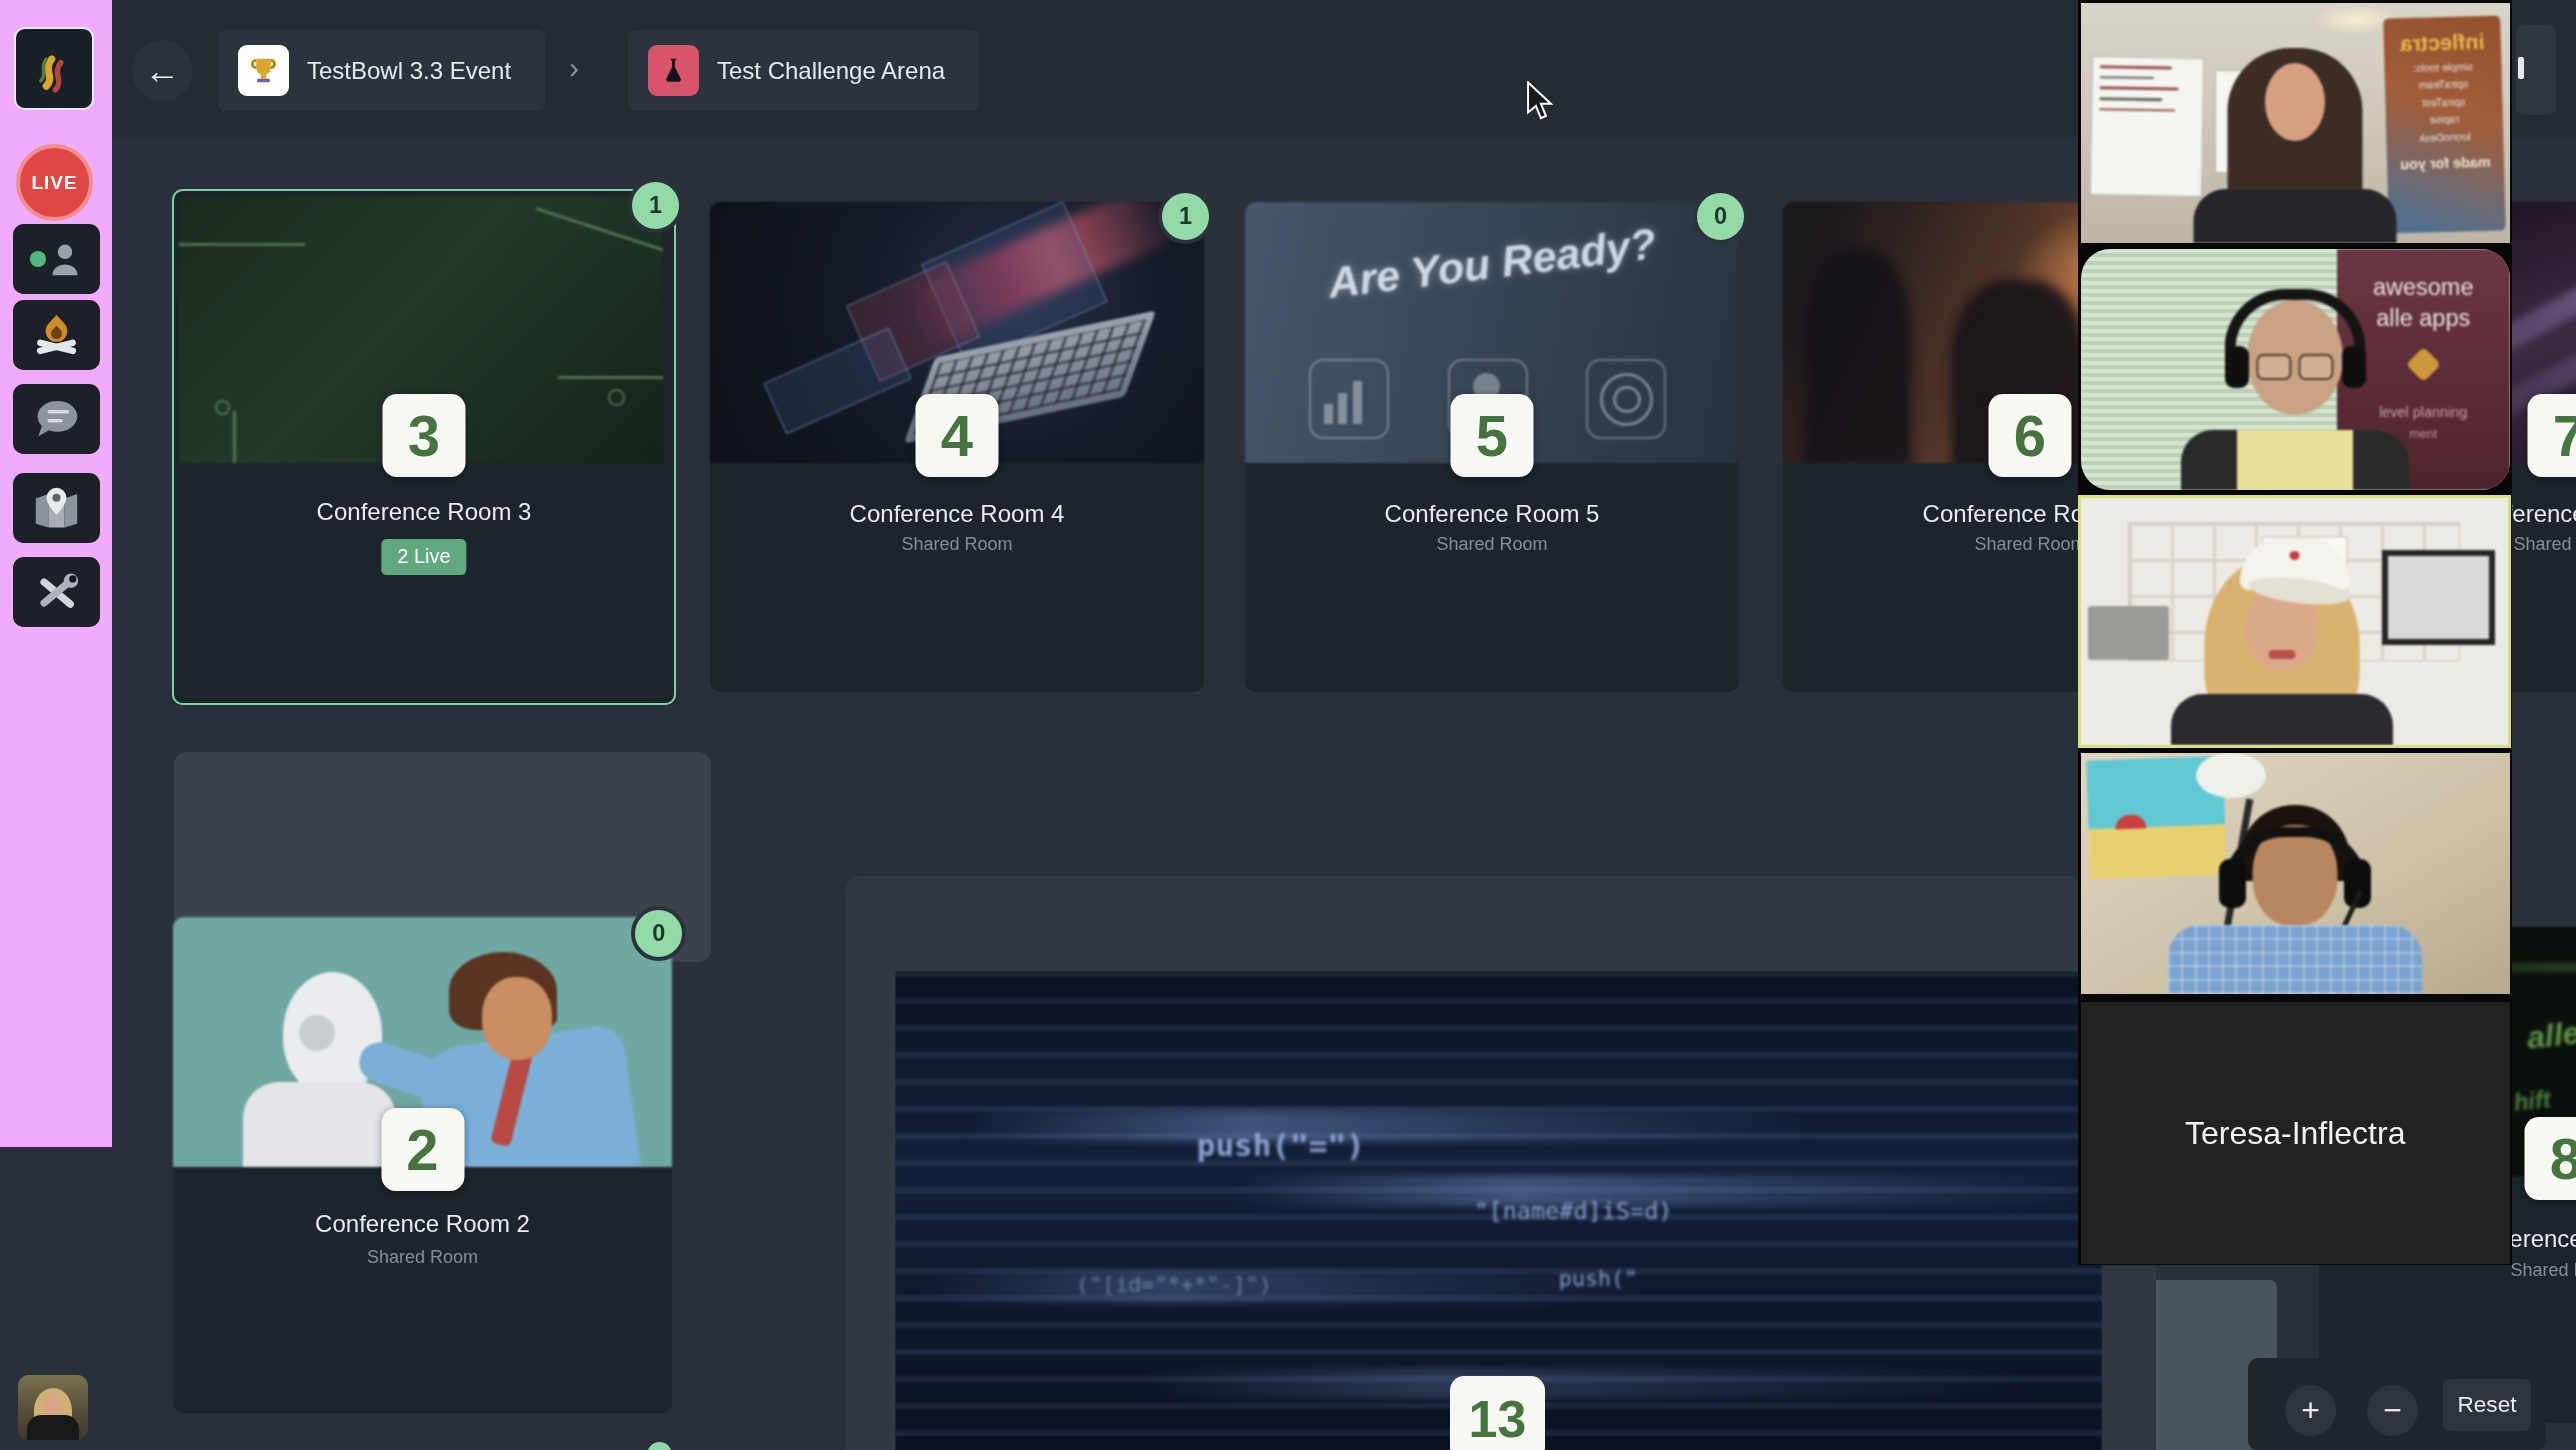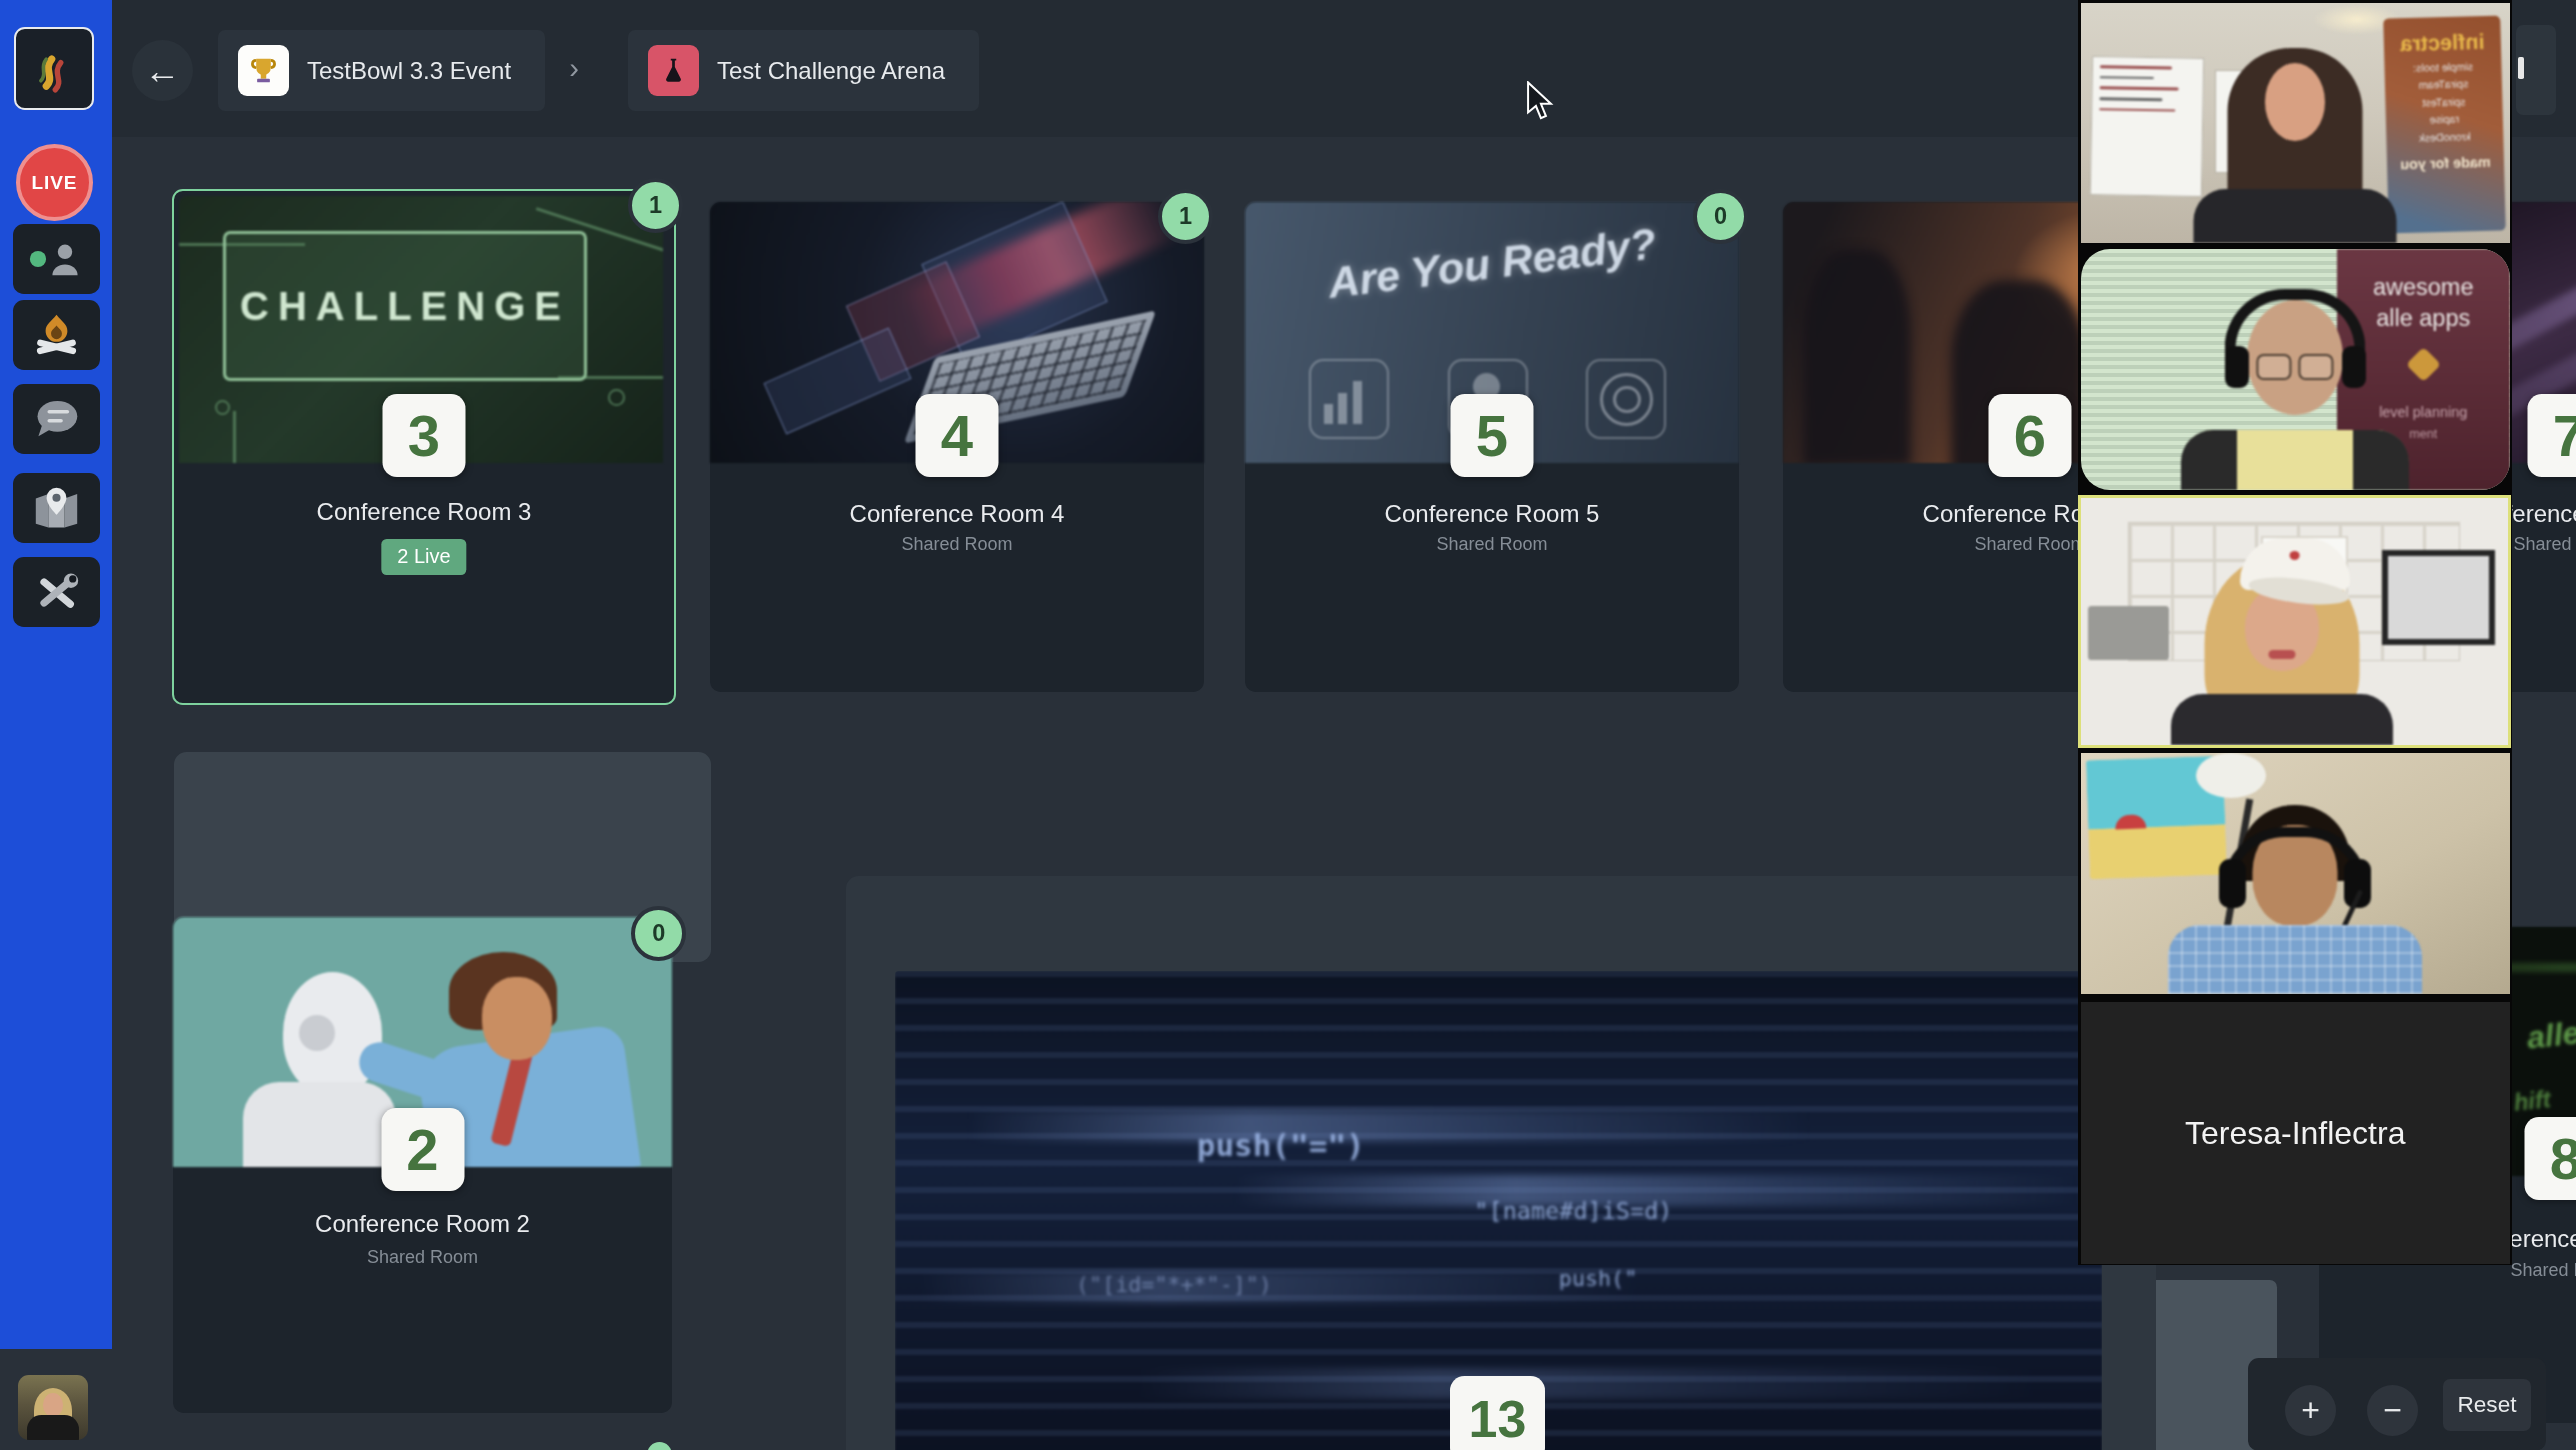--- a/index.html
+++ b/index.html
@@ -14,21 +14,21 @@
   #bc1{left:218px;width:327px;}
   #bc2{left:628px;width:351px;}
   .crumb .cicon{width:51px;height:51px;border-radius:9px;margin-left:20px;display:flex;align-items:center;justify-content:center;flex:0 0 auto;}
   #bc1 .cicon{background:#fdfdfb;}
   #bc2 .cicon{background:#d85468;}
   .crumb .clabel{color:#e7eaed;font-size:24px;margin-left:18px;white-space:nowrap;}
   #bc-sep{left:558px;top:52px;width:32px;height:36px;color:#9097a0;font-size:29px;text-align:center;}
   #hidden-btn{left:2516px;top:25px;width:40px;height:90px;background:#2d353d;border-radius:7.2px;}
   #hidden-btn .glyph{position:absolute;left:1.8px;top:32px;width:6.3px;height:21.7px;background:#e8e8e8;border-radius:1.8px;}
   
-  #sidebar{left:0;top:0;width:112px;height:1349px;background:#1d4ed8;z-index:40;text-align:center;}
+  #sidebar{left:0;top:0;width:112px;height:1147px;background:#f0abfc;z-index:40;text-align:center;}
   #logo{left:13.5px;top:27px;width:76px;height:79px;background:#1a2028;border:2.7px solid #e9ebee;border-radius:10.8px;
         display:flex;align-items:center;justify-content:center;cursor:pointer;}
   #live-badge{left:16px;top:144px;width:69px;height:69px;border-radius:50%;background:#e14646;border:4.5px solid #ef8f8f;
         color:#fff;font-weight:bold;font-size:19px;letter-spacing:0.9px;display:flex;align-items:center;justify-content:center;}
   .side-item{left:12.6px;width:87px;height:70px;background:#1b2127;border-radius:10.8px;display:flex;align-items:center;justify-content:center;cursor:pointer;}
   #avatar{left:18px;top:1375px;width:70px;height:65px;border-radius:10.8px;overflow:hidden;cursor:pointer;
           background:linear-gradient(180deg,#7a7350 0%,#5b543e 45%,#3c382c 100%);}
   #avatar .hair{position:absolute;left:16px;top:12.6px;width:38px;height:45px;background:#cdb273;border-radius:50% 50% 40% 40%;}
   #avatar .face{position:absolute;left:25px;top:18px;width:20px;height:23.5px;background:#d9a585;border-radius:50%;}
   #avatar .bodyy{position:absolute;left:9px;top:40px;width:52px;height:25px;background:#191919;border-radius:14.4px 14.4px 0 0;}
@@ -212,23 +212,20 @@
 <div class="abs" id="light-band"></div>
 
 <div class="abs" id="card-r3">
   <div class="cimg img-r3 photo">
     <div class="circ-line" style="left:0;top:47px;width:126px;height:2.7px;"></div>
     <div class="circ-line" style="left:354px;top:32px;width:135px;height:2.7px;transform:rotate(18deg);"></div>
     <div class="circ-line" style="left:379px;top:180px;width:108px;height:2.7px;"></div>
     <div class="circ-line" style="left:54px;top:215px;width:2.7px;height:52px;"></div>
     <div class="circ-dot" style="left:429px;top:193px;width:12.6px;height:12.6px;"></div>
     <div class="circ-dot" style="left:36px;top:204px;width:10.8px;height:10.8px;"></div>
-    <div class="chal-frame">
-      <span class="chal-text">CHALLENGE</span>
-    </div>
   </div>
   <div class="num-sq">
       <span>3</span>
     </div>
   <div class="rtitle">Conference Room 3</div>
   <div id="live-pill">2 Live</div>
   <div class="badge">
       <span>1</span>
     </div>
 </div>

